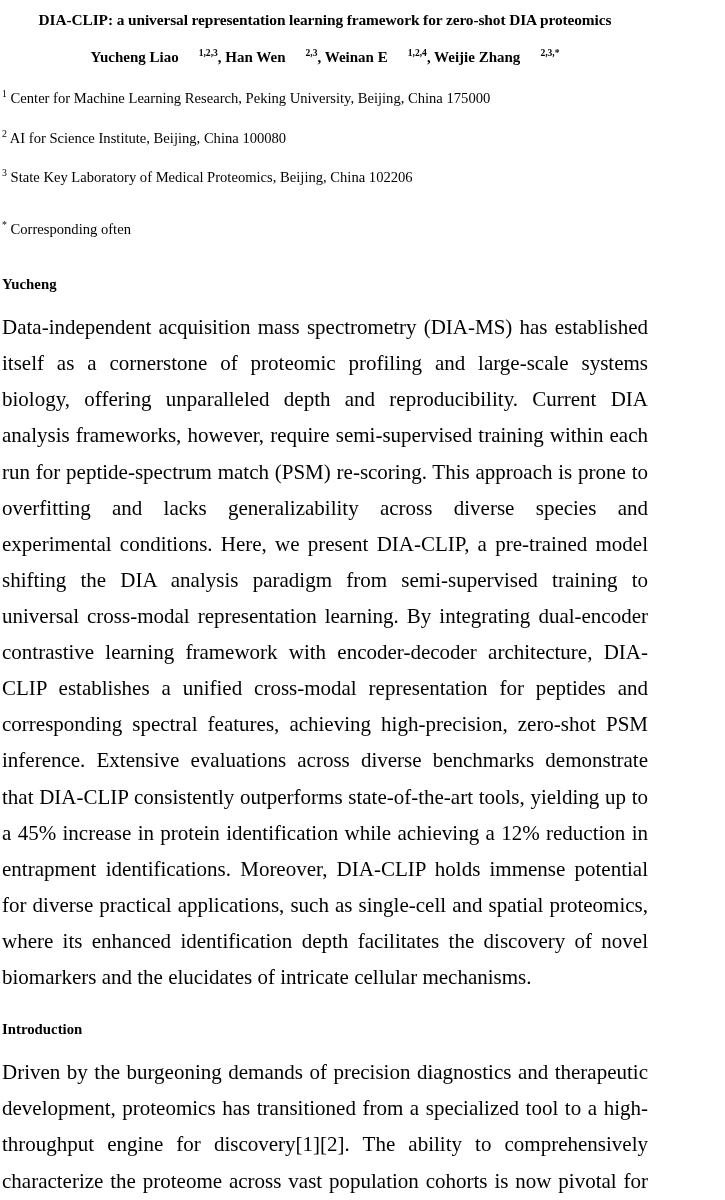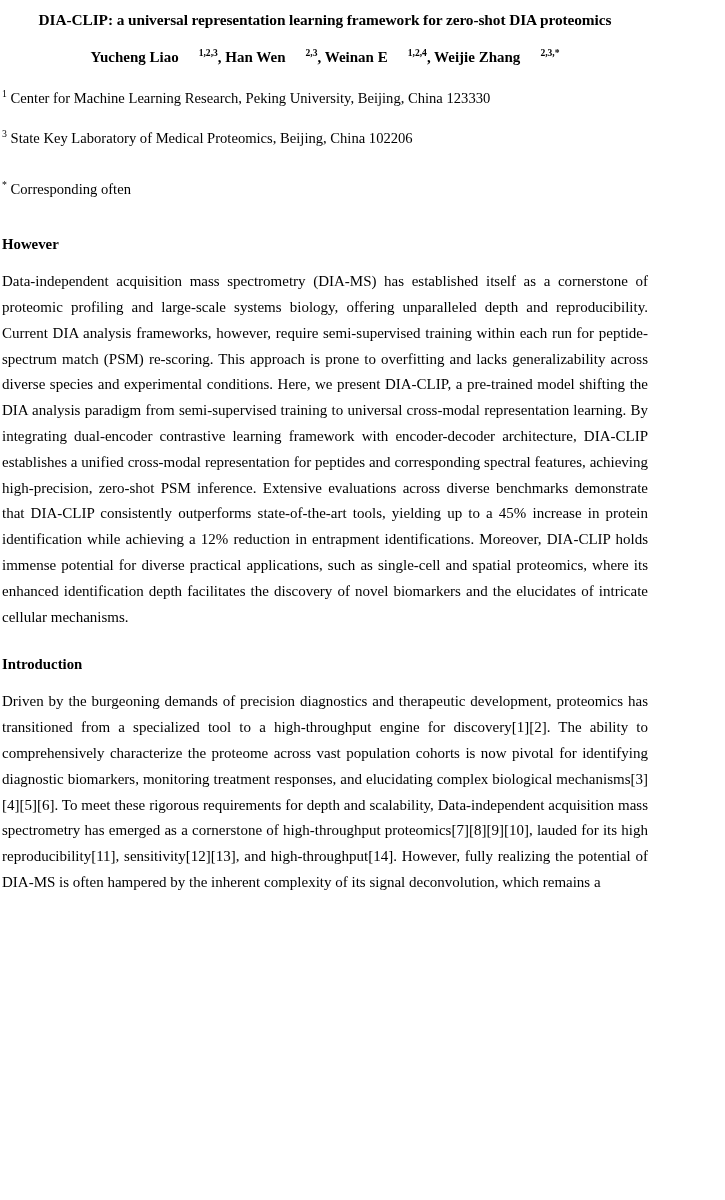--- a/index.html
+++ b/index.html
@@ -62,45 +62,46 @@
   }
   .section-heading {
     font-size: 14.8px;
     font-weight: bold;
     margin: 38px 0 16px 0;
   }
   .section-heading.tight {
     margin-top: 26px;
   }
   p.body-text {
-    font-size: 15px;
+    font-size: 21px;
     line-height: 1.72;
     text-align: justify;
     text-justify: inter-word;
     margin: 0 0 0 0;
     hyphens: none;
   }
 </style>
 </head>
 <body>
 
 <div class="page">
 
   <h1 class="title">DIA-CLIP: a universal representation learning framework for zero-shot DIA proteomics</h1>
 
   <div class="authors">
     <span>Yucheng Liao</span><sup>1,2,3</sup><span>, </span><span>Han Wen</span><sup>2,3</sup><span>, </span><span>Weinan E</span><sup>1,2,4</sup><span>, </span><span>Weijie Zhang</span><sup>2,3,*</sup>
   </div>
 
   <div class="affiliations">
-    <p class="affil"><sup>1</sup> <span>Center for Machine Learning Research, Peking University, Beijing, China 123330</span></p>
+    <p class="affil"><sup>1</sup> <span>Center for Machine Learning Research, Peking University, Beijing, China 175000</span></p>
+    <p class="affil"><sup>2</sup> <span>AI for Science Institute, Beijing, China 100080</span></p>
     <p class="affil"><sup>3</sup> <span>State Key Laboratory of Medical Proteomics, Beijing, China 102206</span></p>
   </div>
 
   <p class="corresponding"><sup>*</sup> <span>Corresponding often</span></p>
 
-  <h2 class="section-heading">However</h2>
+  <h2 class="section-heading">Yucheng</h2>
   <p class="body-text">Data-independent acquisition mass spectrometry (DIA-MS) has established itself as a cornerstone of proteomic profiling and large-scale systems biology, offering unparalleled depth and reproducibility. Current DIA analysis frameworks, however, require semi-supervised training within each run for peptide-spectrum match (PSM) re-scoring. This approach is prone to overfitting and lacks generalizability across diverse species and experimental conditions. Here, we present DIA-CLIP, a pre-trained model shifting the DIA analysis paradigm from semi-supervised training to universal cross-modal representation learning. By integrating dual-encoder contrastive learning framework with encoder-decoder architecture, DIA-CLIP establishes a unified cross-modal representation for peptides and corresponding spectral features, achieving high-precision, zero-shot PSM inference. Extensive evaluations across diverse benchmarks demonstrate that DIA-CLIP consistently outperforms state-of-the-art tools, yielding up to a 45% increase in protein identification while achieving a 12% reduction in entrapment identifications. Moreover, DIA-CLIP holds immense potential for diverse practical applications, such as single-cell and spatial proteomics, where its enhanced identification depth facilitates the discovery of novel biomarkers and the elucidates of intricate cellular mechanisms.</p>
 
   <h2 class="section-heading tight">Introduction</h2>
   <p class="body-text">Driven by the burgeoning demands of precision diagnostics and therapeutic development, proteomics has transitioned from a specialized tool to a high-throughput engine for discovery[1][2]. The ability to comprehensively characterize the proteome across vast population cohorts is now pivotal for identifying diagnostic biomarkers, monitoring treatment responses, and elucidating complex biological mechanisms[3][4][5][6]. To meet these rigorous requirements for depth and scalability, Data-independent acquisition mass spectrometry has emerged as a cornerstone of high-throughput proteomics[7][8][9][10], lauded for its high reproducibility[11], sensitivity[12][13], and high-throughput[14]. However, fully realizing the potential of DIA-MS is often hampered by the inherent complexity of its signal deconvolution, which remains a</p>
 
 </div>
 
 </body></html>

